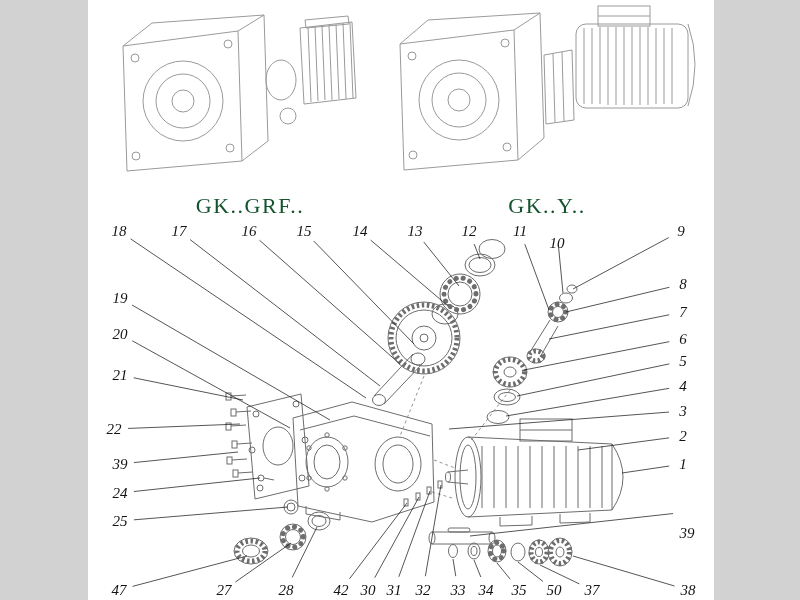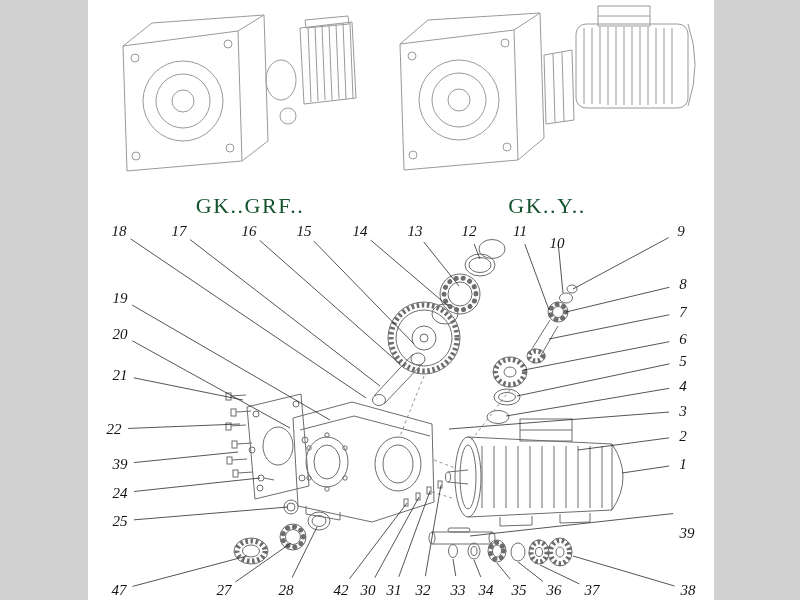--- a/index.html
+++ b/index.html
@@ -345,16 +345,16 @@
     <div class="callout" style="left: 119px; top: 590px;">47</div>
     <div class="callout" style="left: 224px; top: 590px;">27</div>
     <div class="callout" style="left: 286px; top: 590px;">28</div>
     <div class="callout" style="left: 341px; top: 590px;">42</div>
     <div class="callout" style="left: 368px; top: 590px;">30</div>
     <div class="callout" style="left: 394px; top: 590px;">31</div>
     <div class="callout" style="left: 423px; top: 590px;">32</div>
     <div class="callout" style="left: 458px; top: 590px;">33</div>
     <div class="callout" style="left: 486px; top: 590px;">34</div>
     <div class="callout" style="left: 519px; top: 590px;">35</div>
-    <div class="callout" style="left: 554px; top: 590px;">36</div>
+    <div class="callout" style="left: 554px; top: 590px;">50</div>
     <div class="callout" style="left: 592px; top: 590px;">37</div>
     <div class="callout" style="left: 688px; top: 590px;">38</div>
   </div>
 
 </body></html>

